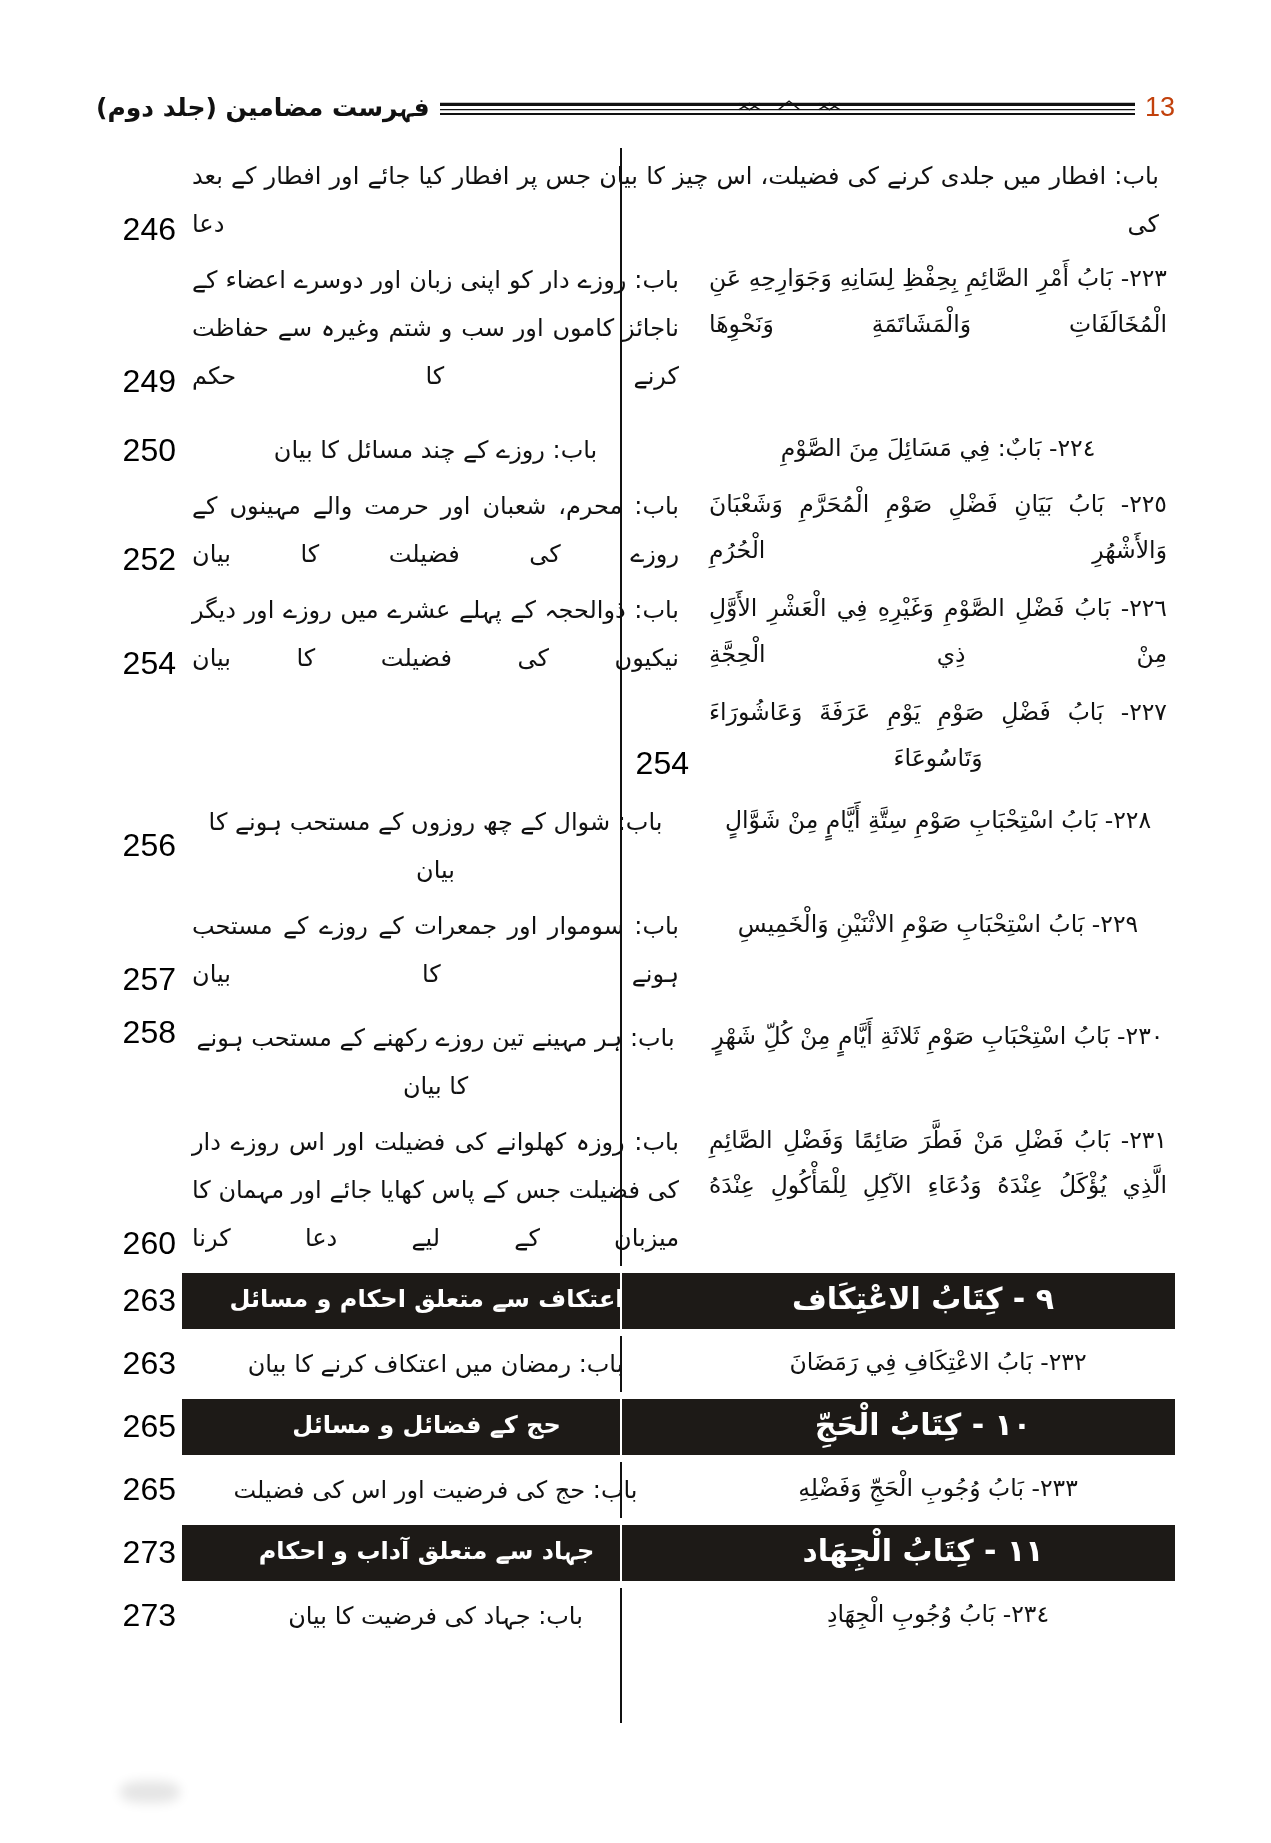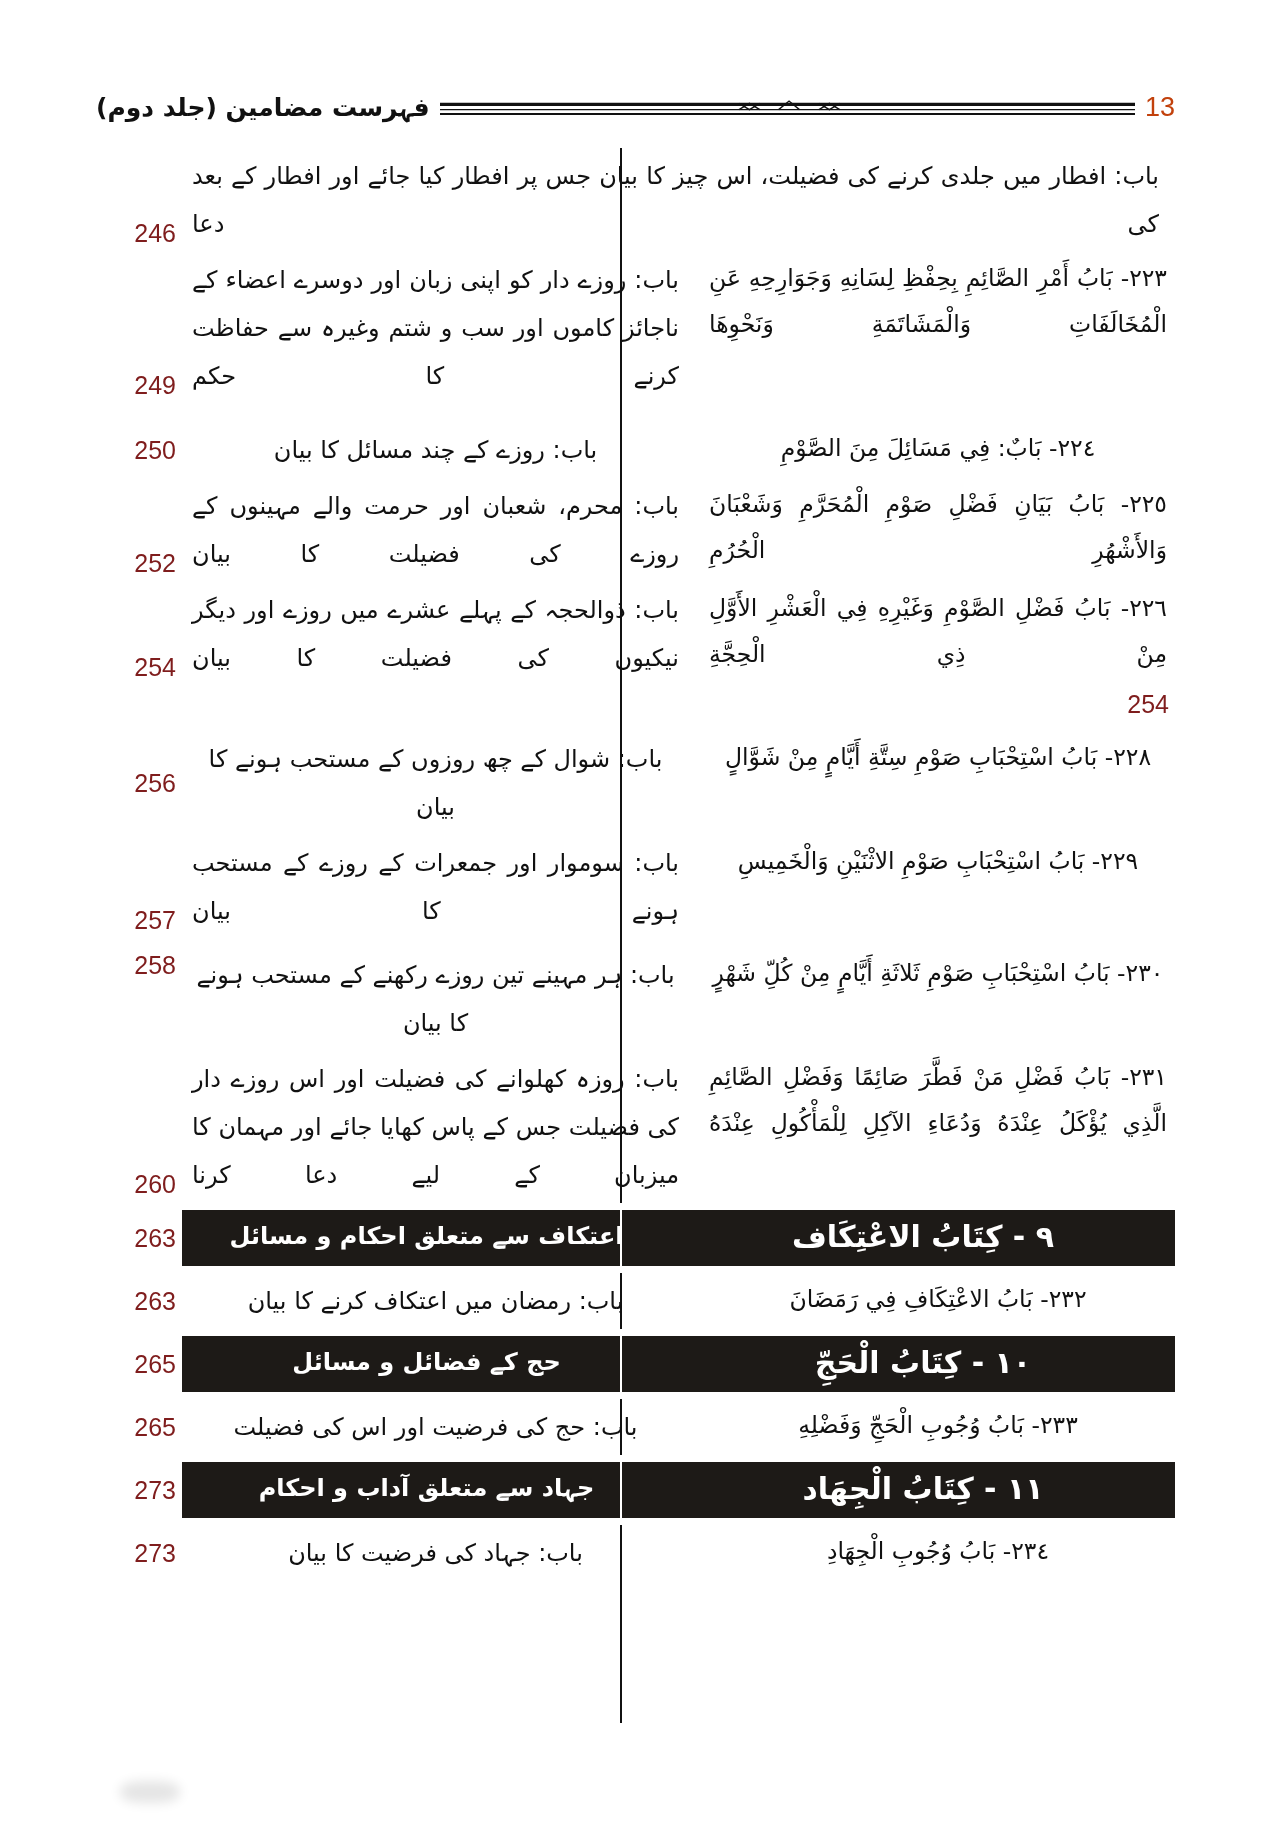--- a/index.html
+++ b/index.html
@@ -118,23 +118,23 @@
     padding:4px 16px 4px 10px;
     box-sizing:border-box;
   }
   .c-ur.ctr{ text-align:center; text-align-last:center; }
 
   
   .c-pg{
     width:86px;
     direction:ltr;
     text-align:right;
-    font-size:25px;
+    font-size:32px;
     font-family:"Liberation Sans",sans-serif;
-    color:#7f1d1d;
+    color:#000000;
     padding:4px 6px 4px 0;
     box-sizing:border-box;
     align-self:flex-end;
   }
   .c-pg.top{ align-self:flex-start; }
   .c-pg.mid{ align-self:center; }
 
   
   .bar{
     display:flex;
@@ -247,20 +247,21 @@
       <div class="c-pg">252</div>
     </div>
 
     <div class="row">
       <div class="c-ar">٢٢٦- بَابُ فَضْلِ الصَّوْمِ وَغَيْرِهِ فِي الْعَشْرِ الأَوَّلِ مِنْ ذِي الْحِجَّةِ</div>
       <div class="c-ur">باب: ذوالحجہ کے پہلے عشرے میں روزے اور دیگر نیکیوں کی فضیلت کا بیان</div>
       <div class="c-pg">254</div>
     </div>
 
     <div class="row">
+      <div class="c-ar one-line">٢٢٧- بَابُ فَضْلِ صَوْمِ يَوْمِ عَرَفَةَ وَعَاشُورَاءَ وَتَاسُوعَاءَ</div>
       <div class="c-pg">254</div>
     </div>
 
     <div class="spacer-sm"></div>
 
     <div class="row">
       <div class="c-ar one-line ctr">٢٢٨- بَابُ اسْتِحْبَابِ صَوْمِ سِتَّةِ أَيَّامٍ مِنْ شَوَّالٍ</div>
       <div class="c-ur ctr">باب: شوال کے چھ روزوں کے مستحب ہونے کا بیان</div>
       <div class="c-pg mid">256</div>
     </div>

